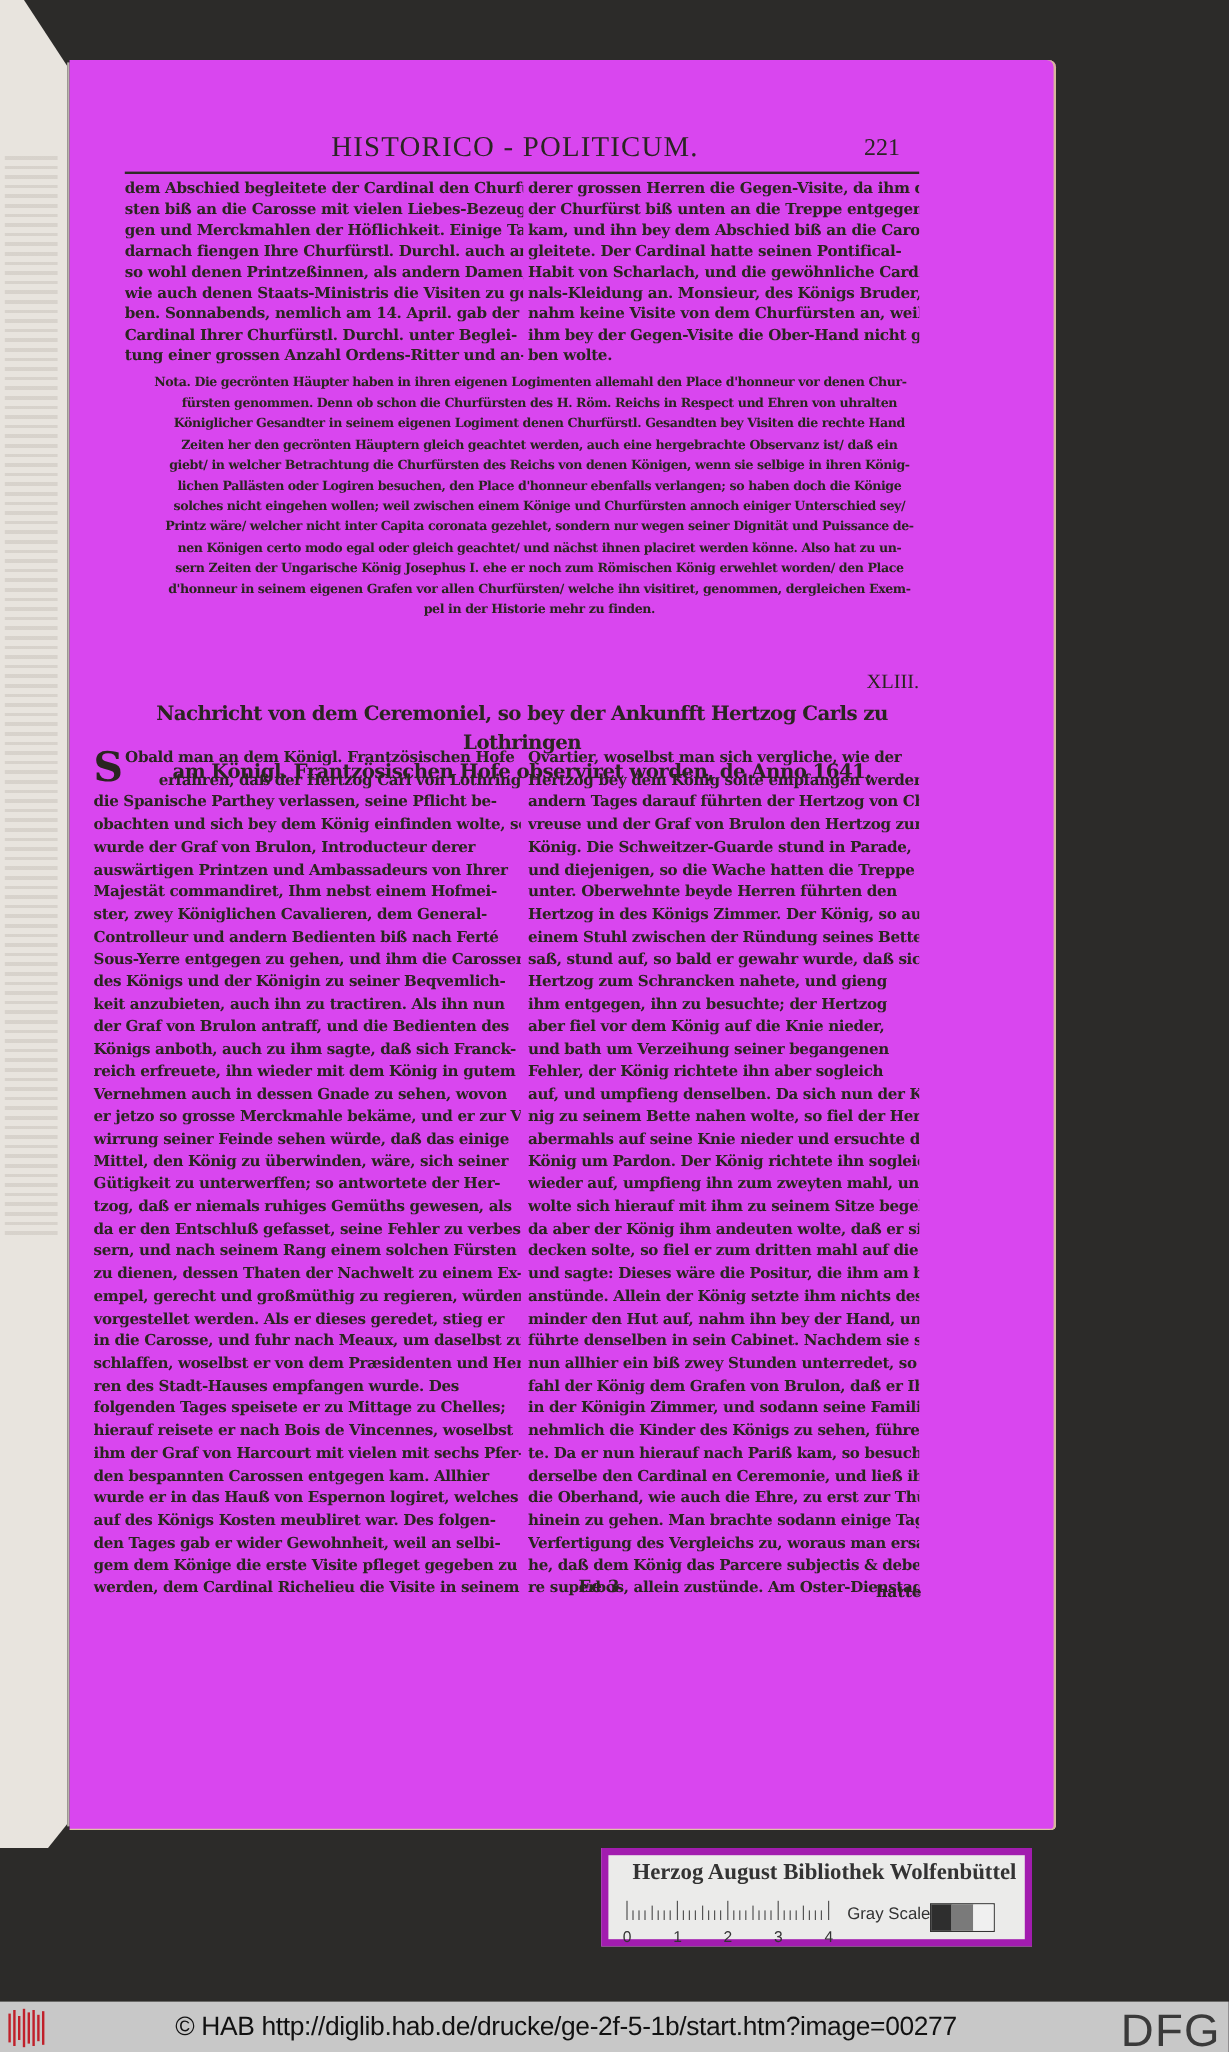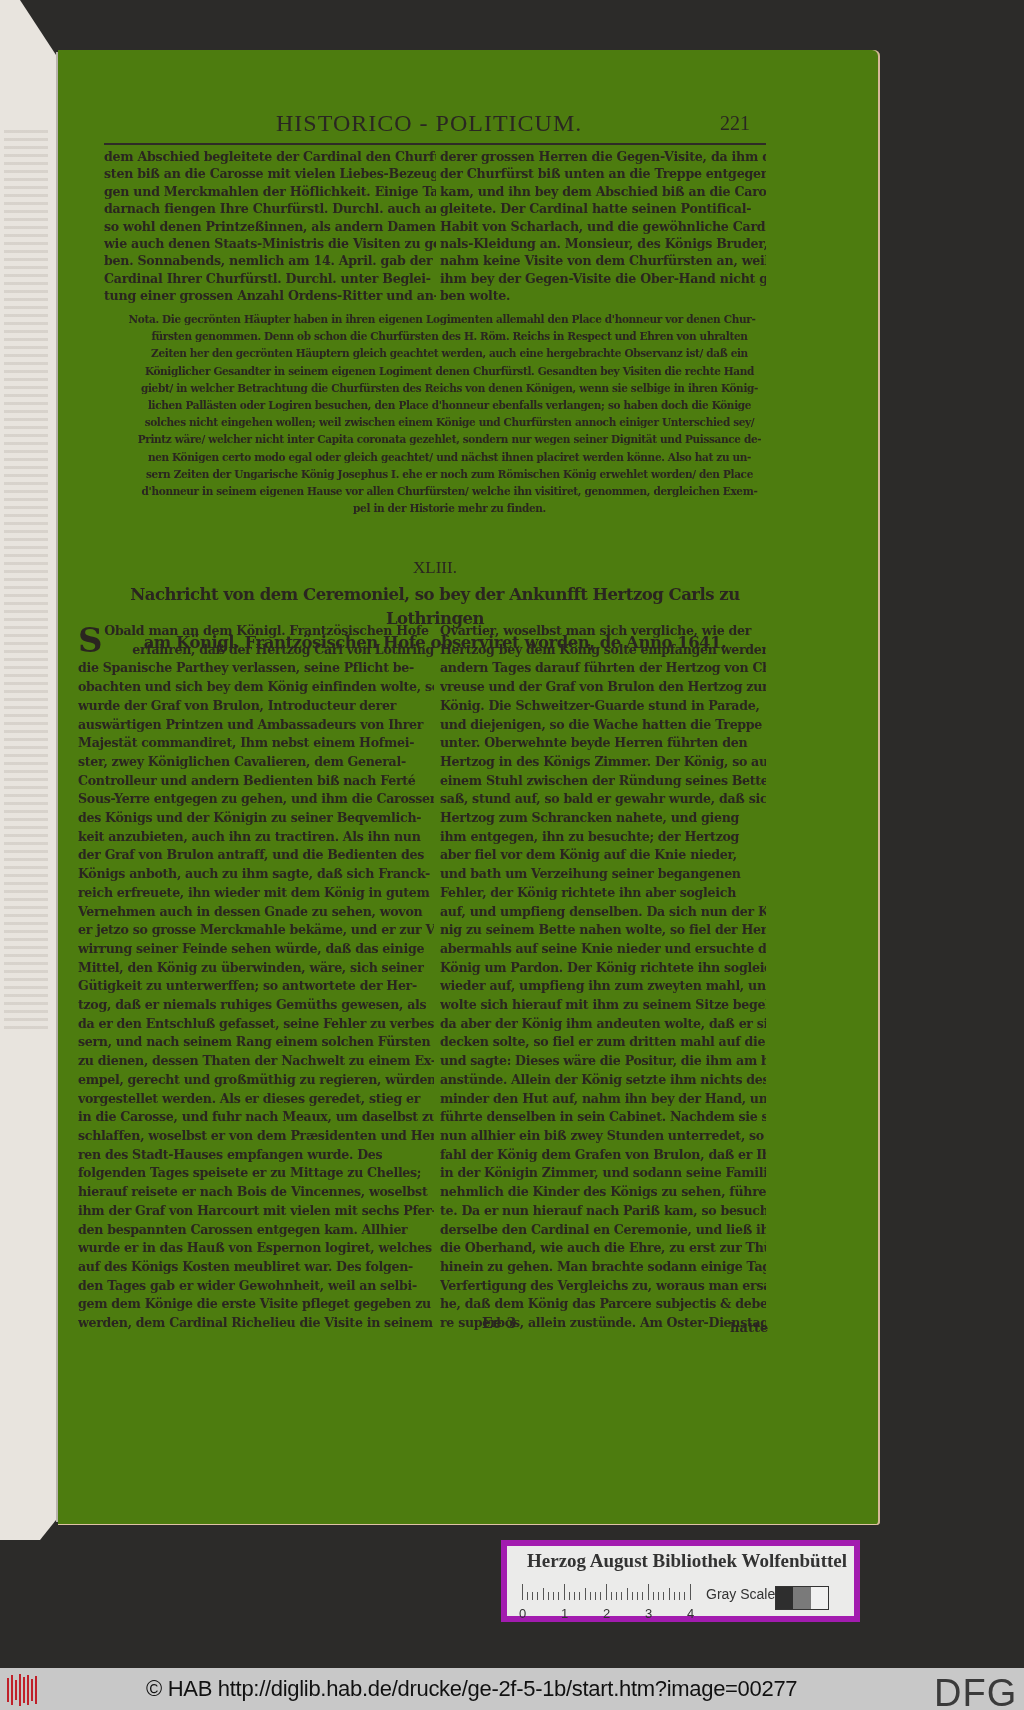--- a/index.html
+++ b/index.html
@@ -10,38 +10,38 @@
 
     
     .left-page { position: absolute; left: 0; top: 0; width: 56px; height: 1540px; background: #e8e4de;
       clip-path: polygon(0 0, 20px 0, 56px 55px, 56px 1520px, 40px 1540px, 0 1540px); }
     .left-page .bleed { position: absolute; left: 4px; top: 130px; width: 44px; height: 900px;
       background: repeating-linear-gradient(180deg, rgba(140,130,120,0.18) 0 3px, transparent 3px 8px); }
     .spine-line { position: absolute; left: 56px; top: 52px; width: 2px; height: 1470px; background: #b9b4ad; }
 
     
     .page { position: absolute; left: 58px; top: 50px; width: 822px; height: 1475px;
-      background: #4d7c0f; border-radius: 0 6px 4px 0; box-shadow: inset -2px 0 0 #d6b79a, inset 0 -1px 0 #e0c3a6; text-decoration: underline; }
+      background: #d946ef; border-radius: 0 6px 4px 0; box-shadow: inset -2px 0 0 #d6b79a, inset 0 -1px 0 #e0c3a6; text-decoration: underline; }
 
     .running-head { position: absolute; left: 218px; top: 110px; width: 540px; height: 30px; }
     .running-title { position: absolute; left: 58px; top: 0; font-family: "Liberation Serif", serif; font-size: 24px; letter-spacing: 1px; color: #2a2622; }
     .page-number { position: absolute; right: 8px; top: 2px; font-family: "Liberation Serif", serif; font-size: 20px; color: #2a2622; }
     .head-rule { position: absolute; left: 108px; top: 143px; width: 656px; height: 2px; background: #2f2b27; }
 
     .col { position: absolute; font-family: "DejaVu Serif", serif; color: #2a2520; }
     .col p.line { white-space: nowrap; overflow: hidden; }
 
     .top-left { left: 46px; top: 145px; width: 332px; font-size: 12.6px; line-height: 17.4px; font-weight: bold; letter-spacing: -0.25px; }
     .top-right { left: 382px; top: 145px; width: 326px; font-size: 12.6px; line-height: 17.4px; font-weight: bold; letter-spacing: -0.25px; }
 
     .nota { left: 58px; top: 311px; width: 652px; font-size: 10.5px; line-height: 17.2px; font-weight: bold; letter-spacing: -0.35px; }
     .nota p.line { padding-left: 15px; text-align: center; }
     .nota p.line.first { padding-left: 0; }
 
-    .section-number { position: absolute; left: 58px; top: 508px; width: 652px; text-align: center; font-family: "Liberation Serif", serif; font-size: 17px; color: #2a2520; }
+    .section-number { position: absolute; left: 58px; top: 508px; width: 652px; text-align: right; font-family: "Liberation Serif", serif; font-size: 17px; color: #2a2520; }
     .section-title { position: absolute; left: 58px; top: 530px; width: 652px; text-align: center; font-family: "DejaVu Serif", serif; font-weight: bold; font-size: 16.5px; line-height: 24px; color: #2a2520; letter-spacing: -0.5px; }
 
     .body-left { left: 20px; top: 570px; width: 356px; font-size: 12.6px; line-height: 18.7px; font-weight: bold; letter-spacing: -0.3px; }
     .body-right { left: 382px; top: 570px; width: 326px; font-size: 12.6px; line-height: 18.7px; font-weight: bold; letter-spacing: -0.3px; }
     .body-left p.line.indent { padding-left: 28px; }
     .dropcap { float: left; font-family: "DejaVu Serif", serif; font-size: 34px; line-height: 32px; margin-right: 2px; margin-top: 2px; font-weight: bold; }
 
     .signature { position: absolute; left: 424px; top: 1263px; font-family: "DejaVu Serif", serif; font-weight: bold; font-size: 14px; color: #2a2520; }
     .catchword { position: absolute; left: 663px; top: 1265px; font-family: "DejaVu Serif", serif; font-weight: bold; font-size: 13px; color: #2a2520; }
 
@@ -99,29 +99,29 @@
     <p class="line">Habit von Scharlach, und die gewöhnliche Cardi-</p>
     <p class="line">nals-Kleidung an. Monsieur, des Königs Bruder,</p>
     <p class="line">nahm keine Visite von dem Churfürsten an, weil er</p>
     <p class="line">ihm bey der Gegen-Visite die Ober-Hand nicht ge-</p>
     <p class="line">ben wolte.</p>
   </div>
 
   <div class="col nota" style="top:261px; left:58px;">
     <p class="line first">Nota. Die gecrönten Häupter haben in ihren eigenen Logimenten allemahl den Place d'honneur vor denen Chur-</p>
     <p class="line">fürsten genommen.  Denn ob schon die Churfürsten des H. Röm. Reichs in Respect und Ehren von uhralten</p>
+    <p class="line">Königlicher Gesandter in seinem eigenen Logiment denen Churfürstl. Gesandten bey Visiten die rechte Hand</p>
     <p class="line">Zeiten her den gecrönten Häuptern gleich geachtet werden, auch eine hergebrachte Observanz ist/ daß ein</p>
-    <p class="line">Königlicher Gesandter in seinem eigenen Logiment denen Churfürstl. Gesandten bey Visiten die rechte Hand</p>
     <p class="line">giebt/ in welcher Betrachtung die Churfürsten des Reichs von denen Königen, wenn sie selbige in ihren König-</p>
     <p class="line">lichen Pallästen oder Logiren besuchen, den Place d'honneur ebenfalls verlangen; so haben doch die Könige</p>
     <p class="line">solches nicht eingehen wollen; weil zwischen einem Könige und Churfürsten annoch einiger Unterschied sey/</p>
     <p class="line">Printz wäre/ welcher nicht inter Capita coronata gezehlet, sondern nur wegen seiner Dignität und Puissance de-</p>
     <p class="line">nen Königen certo modo egal oder gleich geachtet/ und nächst ihnen placiret werden könne.  Also hat zu un-</p>
     <p class="line">sern Zeiten der Ungarische König Josephus I. ehe er noch zum Römischen König erwehlet worden/ den Place</p>
-    <p class="line">d'honneur in seinem eigenen Hause vor allen Churfürsten/ welche ihn visitiret, genommen, dergleichen Exem-</p>
+    <p class="line">d'honneur in seinem eigenen Grafen vor allen Churfürsten/ welche ihn visitiret, genommen, dergleichen Exem-</p>
     <p class="line">pel in der Historie mehr zu finden.</p>
   </div>
 
   <div class="section-number" style="top:510px; left:46px; width:662px; top:508px;">XLIII.</div>
   <div class="section-title" style="top:533px; left:46px; width:662px;">
     <div>Nachricht von dem Ceremoniel, so bey der Ankunfft Hertzog Carls zu Lothringen</div>
     <div>am Königl. Frantzösischen Hofe observiret worden, de Anno 1641.</div>
   </div>
 
   <div class="col body-left" style="top:572px;">

